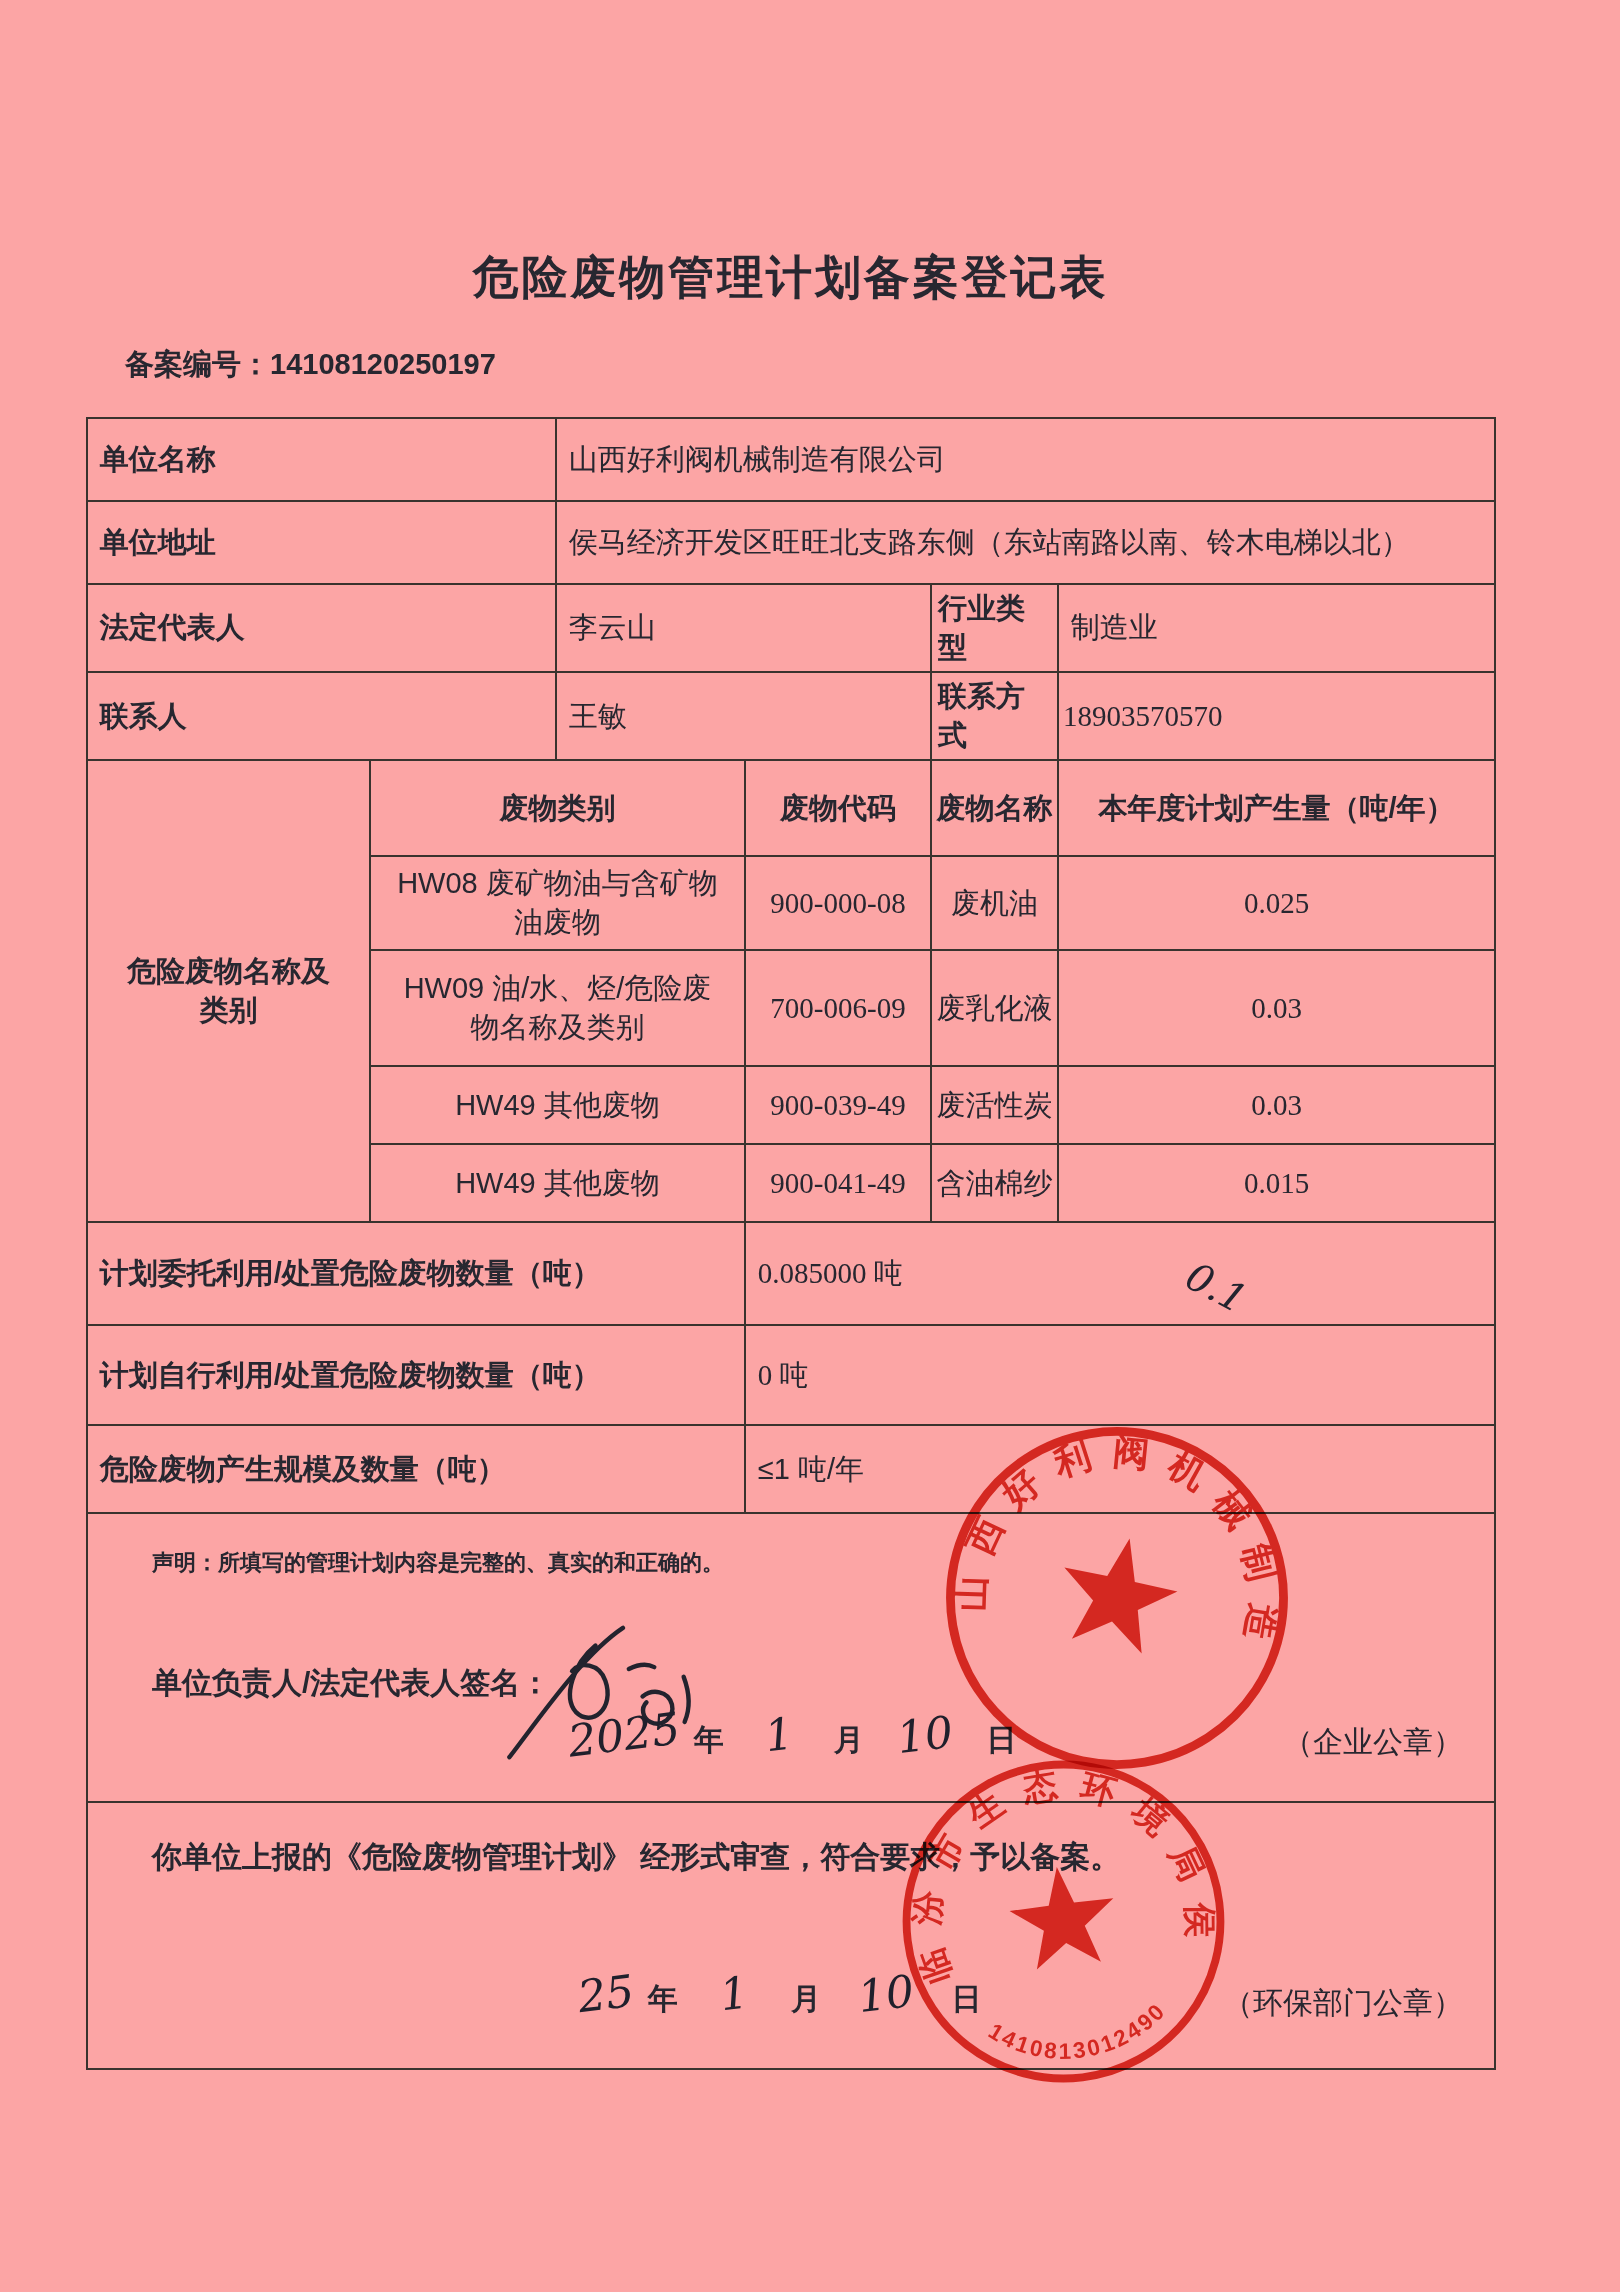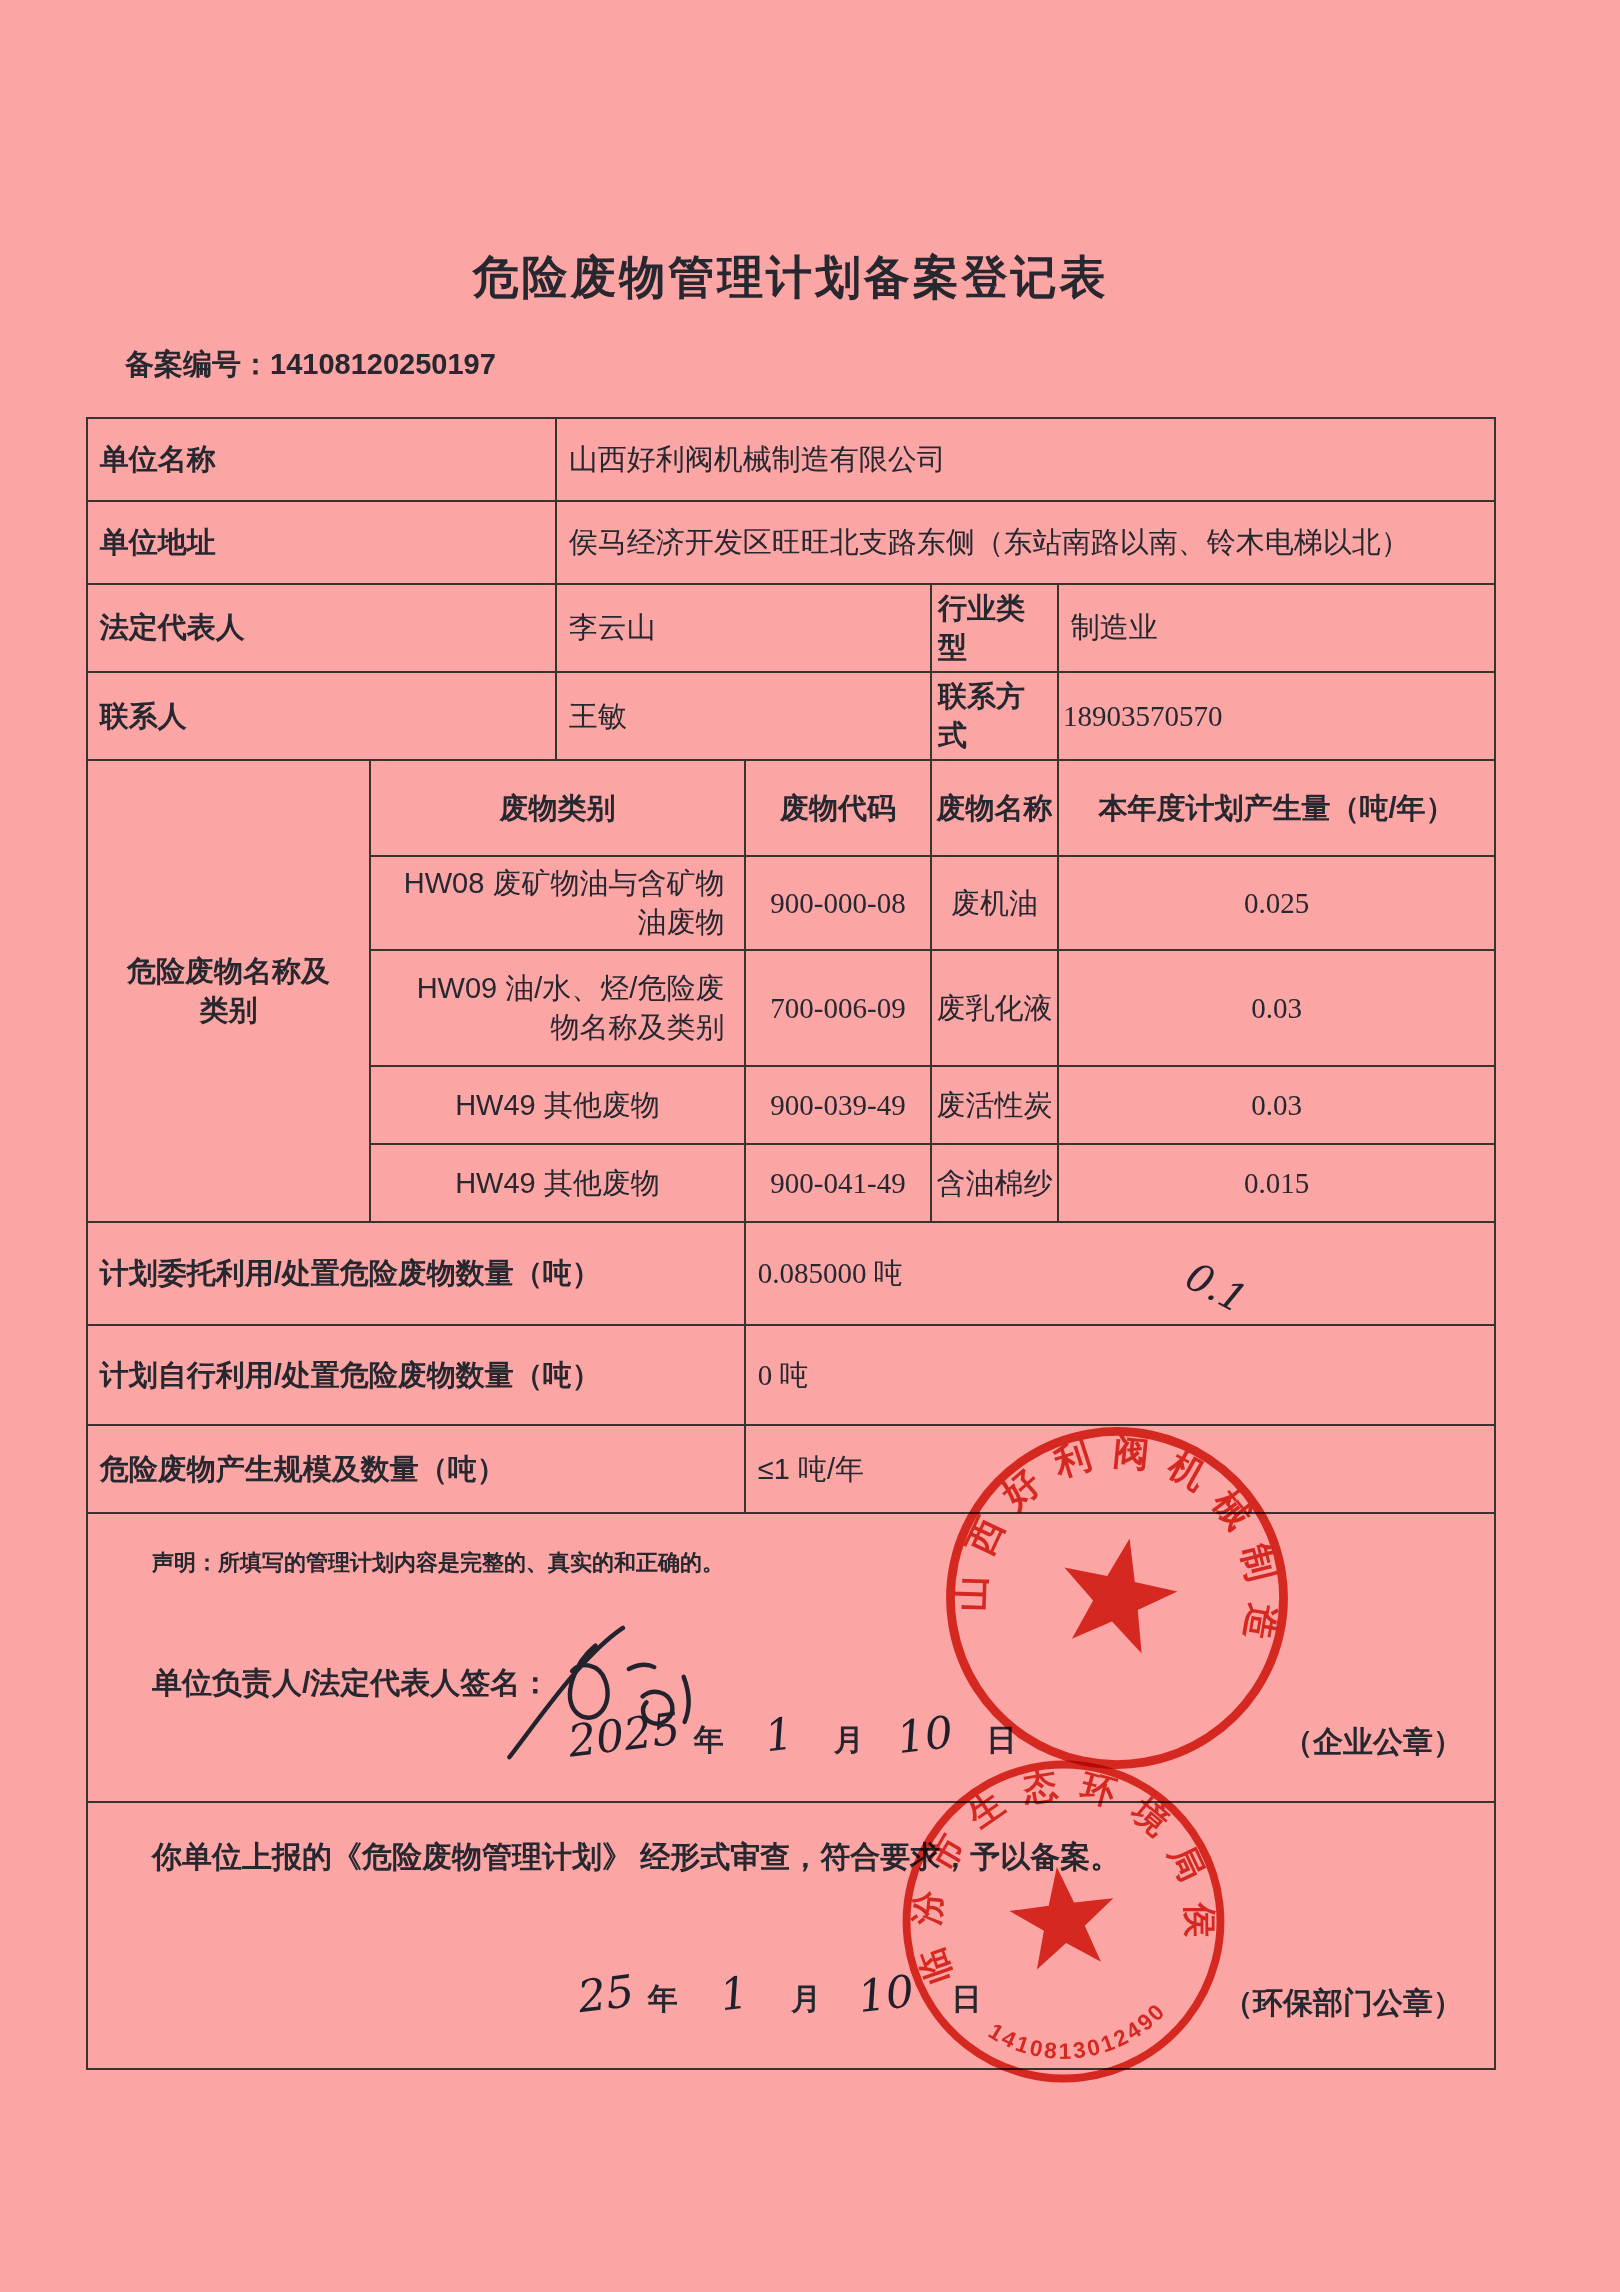--- a/index.html
+++ b/index.html
@@ -15,39 +15,39 @@
   .filing-line { position: absolute; top: 345px; left: 125px; font-size: 29px; font-weight: 700; }
   table.main {
     position: absolute; top: 417px; left: 86px; width: 1409px;
     border-collapse: collapse; table-layout: fixed;
   }
   td { border: 2px solid #39332e; font-size: 29px; padding: 3.9px 11.8px; vertical-align: middle; line-height: 1.35; }
   .lbl { font-weight: 600; }
   .center { text-align: center; }
   .serifnum { font-family: "Liberation Serif", serif; }
   .cat-cell { text-align: center; padding: 3.9px 19.6px; }
-  .cat-cell .cat { display: inline-block; max-width: 392px; text-align: right; }
+  .cat-cell .cat { display: inline-block; max-width: 392px; }
   .spanner { text-align: center; padding: 3.9px 29px; font-weight: 600; }
   tr.r-basic { height: 83px; }
   tr.r-whead { height: 96px; }
   tr.r-hw08 { height: 94px; }
   tr.r-hw09 { height: 116px; }
   tr.r-hw49 { height: 78px; }
   tr.r-entr { height: 103px; }
   tr.r-self { height: 100px; }
   tr.r-scale { height: 88px; }
   tr.r-decl { height: 289px; }
   tr.r-appr { height: 267px; }
   td.bigcell { position: relative; padding: 0; }
   .decl-statement { position: absolute; left: 64px; top: 34px; font-size: 22px; font-weight: 600; }
   .sign-label { position: absolute; left: 64px; top: 149px; font-size: 30px; font-weight: 600; }
   .sig-svg { position: absolute; left: 392px; top: 98px; }
   .date-line { position: absolute; left: 480px; bottom: 37px; display: flex; align-items: baseline; gap: 13.7px; font-size: 30px; font-weight: 600; }
   .date-line .hw { font-family: "DejaVu Serif", serif; font-style: italic; font-size: 44px; font-weight: 500; color: #20202c; display: inline-block; transform: rotate(-7deg); }
-  .seal-caption { position: absolute; right: 31px; bottom: 39px; font-size: 30px; font-weight: 700; }
+  .seal-caption { position: absolute; right: 31px; bottom: 39px; font-size: 30px; font-weight: 400; }
   .appr-statement { position: absolute; left: 64px; top: 34px; font-size: 30px; font-weight: 600; }
   .appr-date { bottom: 45px; left: 490px; }
   .hw-note {
     position: absolute; left: 439px; top: 39px;
     font-family: "DejaVu Serif", serif; font-style: italic; font-size: 39px;
     color: #23232e; transform: rotate(28deg);
   }
   .seal { position: absolute; mix-blend-mode: multiply; opacity: 0.9; }
   .seal-company { left: 926px; top: 1407px; transform: rotate(12deg); }
   .seal-env { left: 884px; top: 1742px; transform: rotate(-7deg); }

